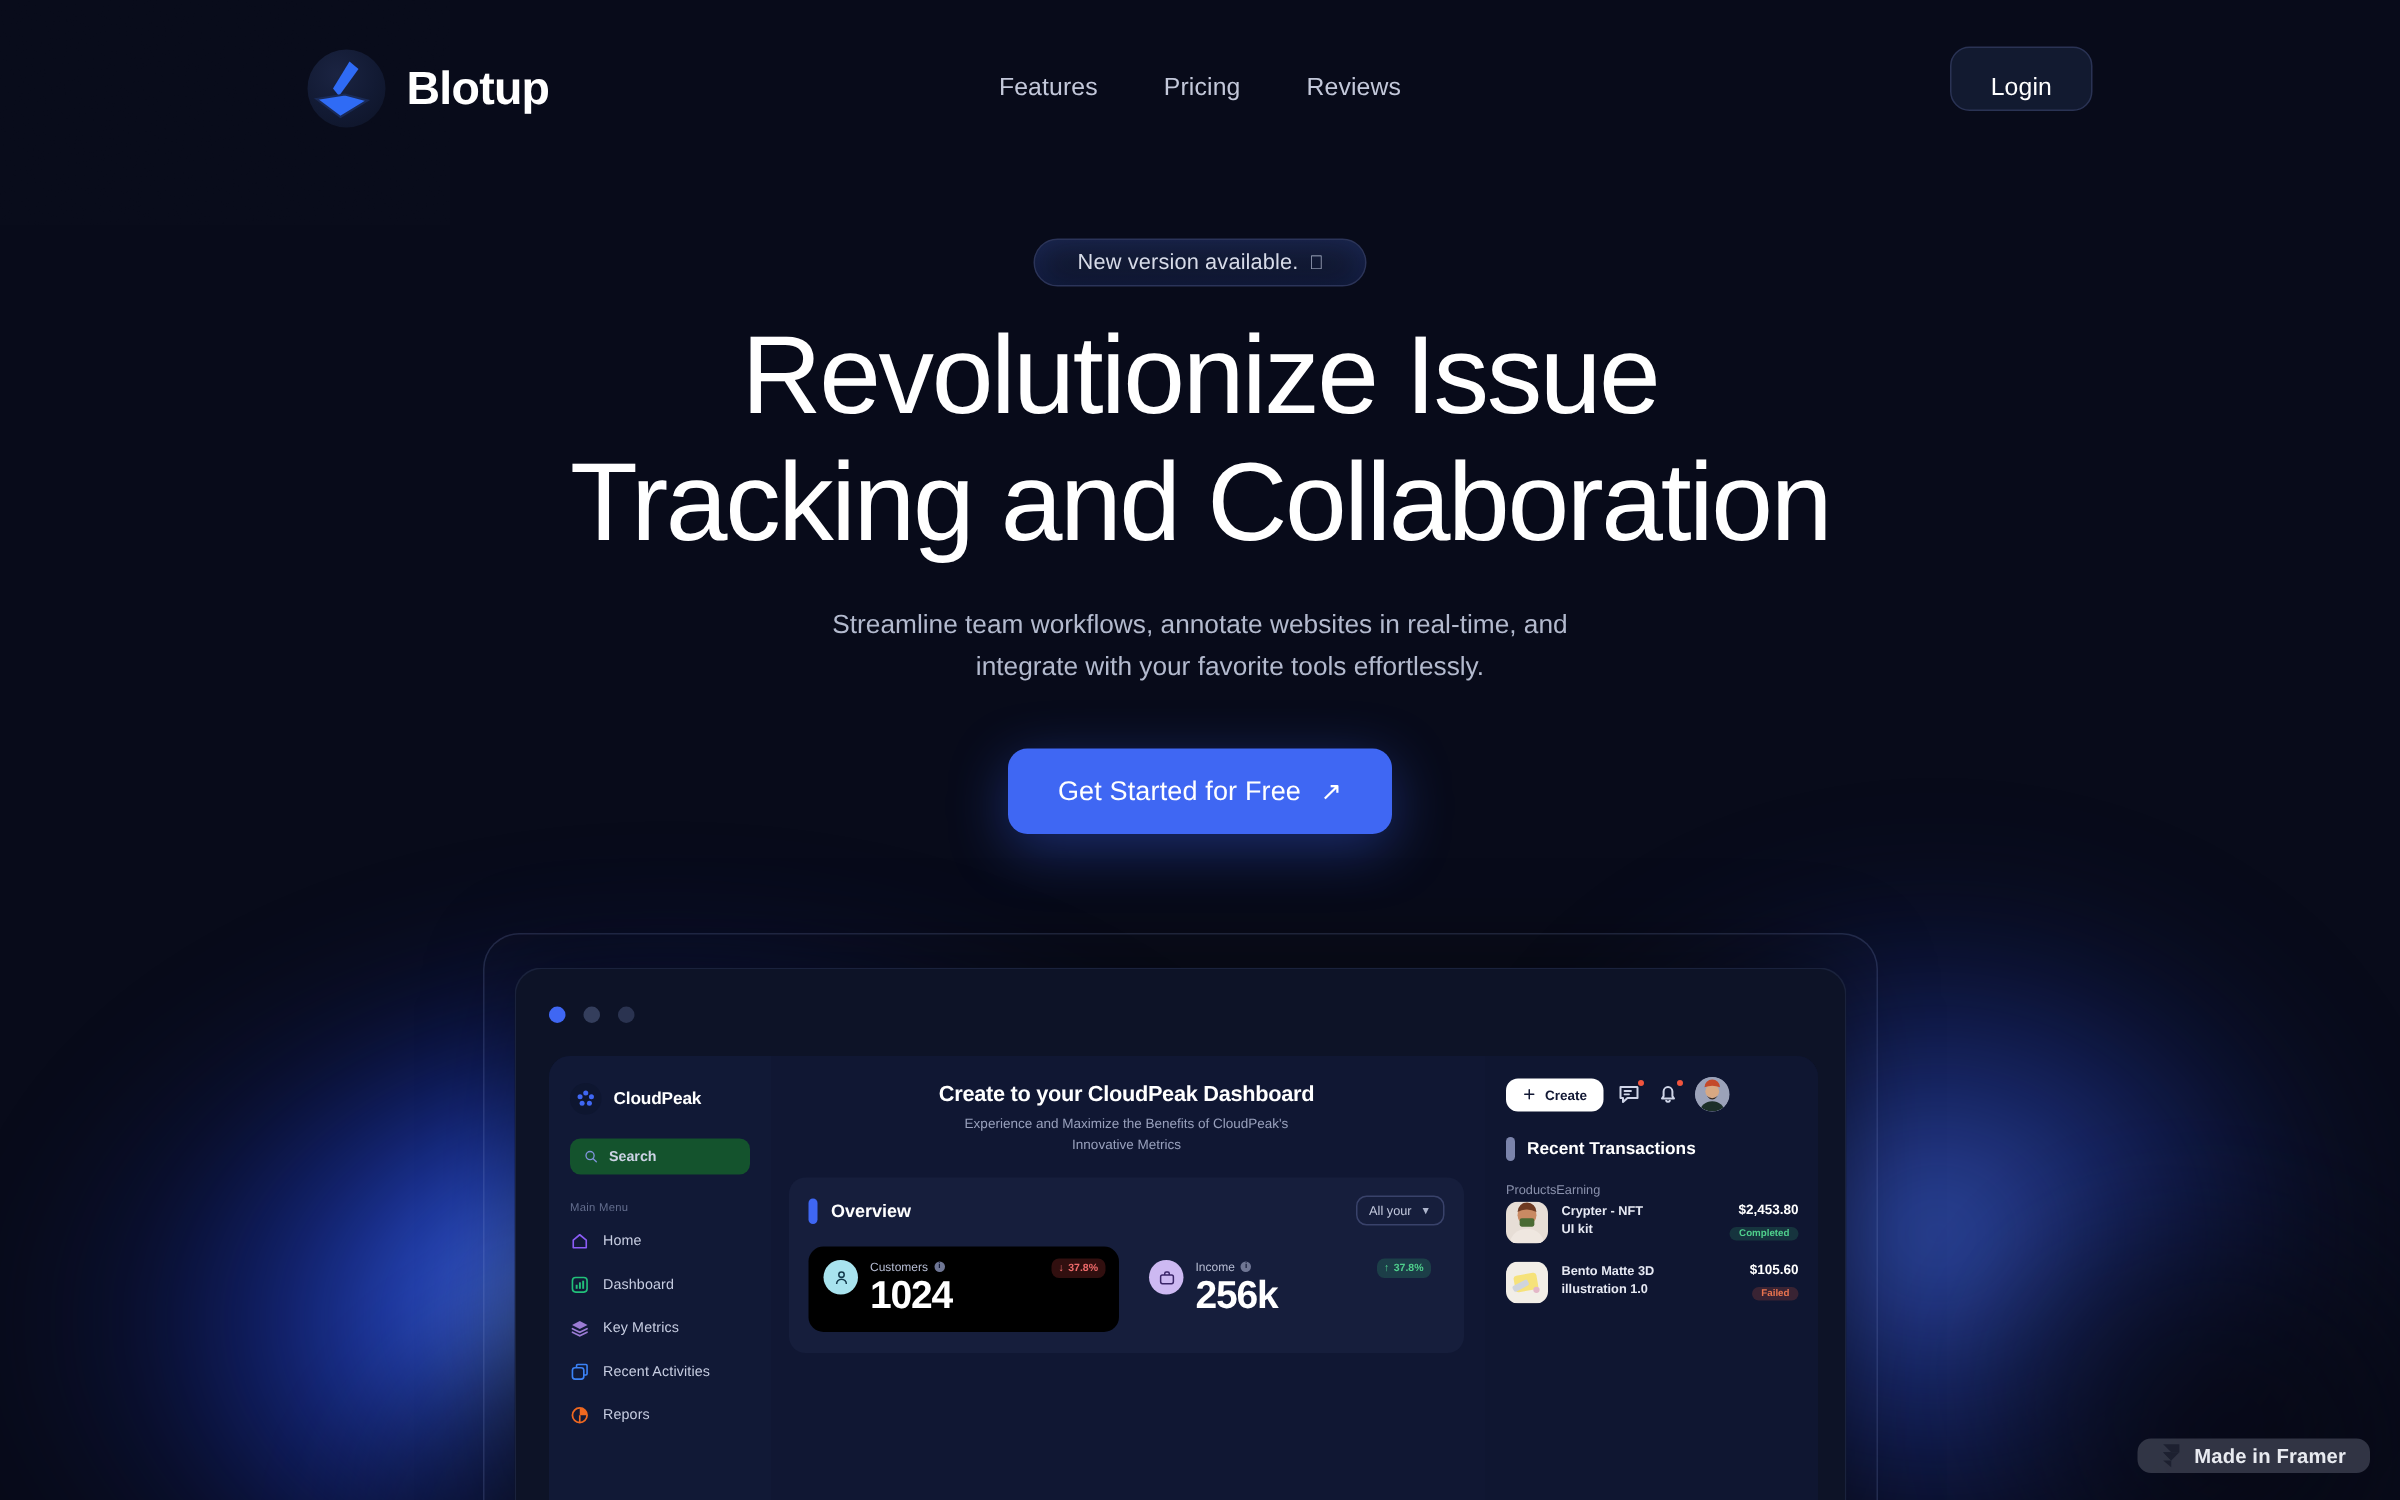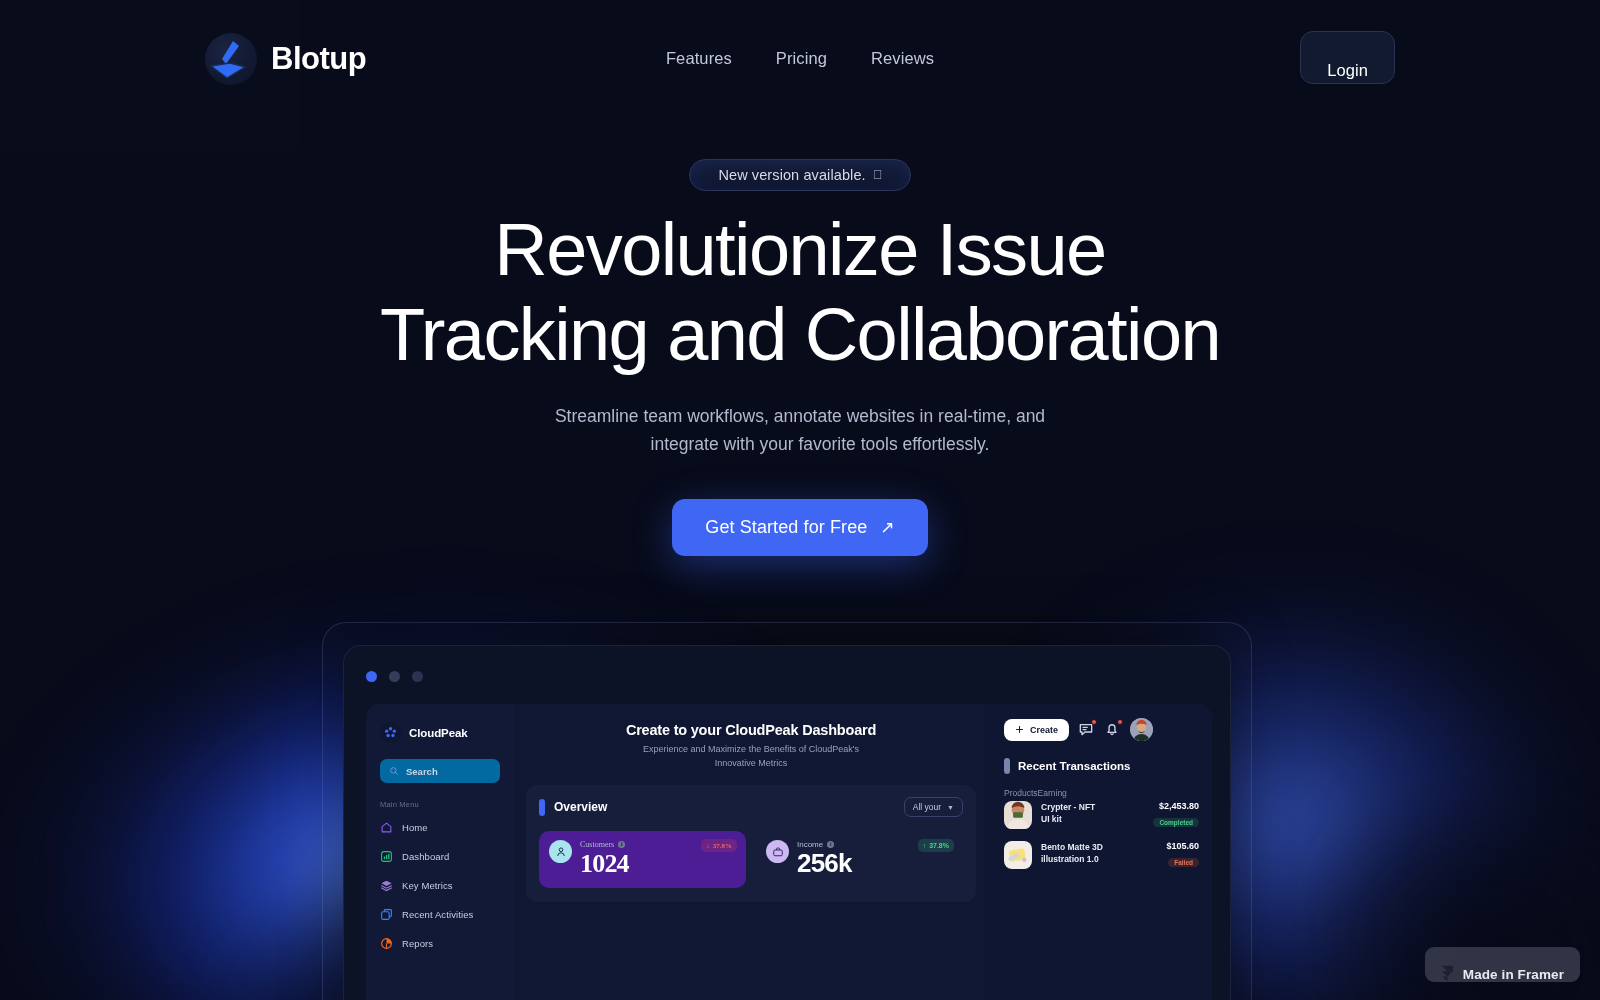--- a/index.html
+++ b/index.html
@@ -69,21 +69,21 @@
   .brand-name { font-size:31px; font-weight:700; color:#fff; letter-spacing:-0.5px; }
 
   .nav { position:absolute; left:50%; transform:translateX(-50%); top:45px; display:flex; gap:32px; }
   .nav a {
     font-size:16.5px; color:#c3c8da; text-decoration:none; letter-spacing:0.1px;
     padding:4px 6px; border-radius:6px; cursor:pointer;
   }
 
   .login-btn {
     position:absolute; right:205px; top:31px;
-    padding:12px 26px; height:53px; line-height:53px;
+    padding:0 26px; height:43px; line-height:53px;
     border-radius:13px; border:1px solid #2a3354;
     background:#121a30; color:#fff; font-size:16.5px; font-weight:400;
     cursor:pointer; letter-spacing:0.1px;
   }
 
   
   .hero { position:absolute; top:0; left:0; width:1600px; z-index:30; text-align:center; }
   .badge {
     display:inline-flex; align-items:center; justify-content:space-between; gap:8px;
     margin-top:159px;
@@ -151,21 +151,21 @@
 
   
   .side { width:148px; flex:none; background:#111936; padding:18px 14px 0 14px; }
   .side-brand { display:flex; align-items:center; gap:8px; margin-bottom:16px; }
   .side-logo {
     width:21px; height:21px; border-radius:50%; flex:none;
     background:#0e1630; display:flex; align-items:center; justify-content:center;
   }
   .side-name { font-size:11.5px; font-weight:700; color:#fff; letter-spacing:-0.1px; }
   .side-search {
-    height:24px; border-radius:7px; background:#0369a1;
+    height:24px; border-radius:7px; background:#14532d;
     display:flex; align-items:center; gap:7px; padding:0 9px; margin-bottom:17px;
     cursor:text;
   }
   .side-search .ph { font-size:9.5px; color:#cdd3e5; font-weight:600; }
   .side-label { font-size:7.5px; color:#646e8e; margin-bottom:12px; letter-spacing:0.2px; }
   .side-item { display:flex; align-items:center; gap:9px; margin-bottom:16px; cursor:pointer; }
   .side-item .tx { font-size:9.5px; color:#c8cee2; letter-spacing:0.1px; }
 
   
   .main-col { flex:1; padding:18px 14px 0 12px; min-width:0; }
@@ -181,21 +181,21 @@
   .ov-title .tx { font-size:12px; font-weight:700; color:#fff; }
   .ov-select {
     height:20px; padding:0 8px; border-radius:7px; border:1px solid #39426a;
     display:flex; align-items:center; gap:6px; cursor:pointer;
   }
   .ov-select .tx { font-size:8.5px; color:#c4cade; }
   .ov-select .chev { font-size:7px; color:#aeb5cc; }
 
   .stats { display:flex; gap:10px; margin-top:14px; }
   .stat { flex:1; border-radius:10px; padding:9px 10px 11px 10px; position:relative; }
-  .stat.c1 { background:#4c1d95;font-family:Liberation Serif, serif; }
+  .stat.c1 { background:#000000; }
   .stat.c2 { background:transparent; }
   .stat-top { display:flex; align-items:flex-start; gap:8px; }
   .stat-ic { width:23px; height:23px; border-radius:50%; flex:none;
              display:flex; align-items:center; justify-content:center; }
   .stat-ic.cyan { background:#a8e3ee; }
   .stat-ic.purple { background:#cdb9f2; }
   .stat-meta { flex:1; min-width:0; }
   .stat-lab { display:flex; align-items:center; gap:4px; }
   .stat-lab .tx { font-size:8px; color:#b6bcd2; }
   .stat-info {
@@ -242,23 +242,23 @@
   .chip {
     display:inline-block; margin-top:3px; padding:1px 6px; border-radius:5px;
     font-size:6.5px; font-weight:700;
   }
   .chip.ok { background:rgba(56,190,120,0.18); color:#4fcf8c; }
   .chip.fail { background:rgba(226,90,60,0.20); color:#e9744f; }
 
   
   .framer {
     position:absolute; right:20px; bottom:18px; z-index:60;
-    height:35px; padding:0 16px; border-radius:9px;
+    height:23px; padding:0 16px; border-radius:9px;
     background:rgba(58,62,78,0.82);
-    display:flex; align-items:flex-end; gap:9px; cursor:pointer;
+    display:flex; align-items:center; gap:9px; cursor:pointer;
   }
   .framer .tx { font-size:13.5px; font-weight:600; color:#e8eaf0; letter-spacing:0.1px; }
 </style>
 </head>
 <body>
 
 <div class="page">
 
   <div class="glow-main"></div>
   <div class="glow-right"></div>

